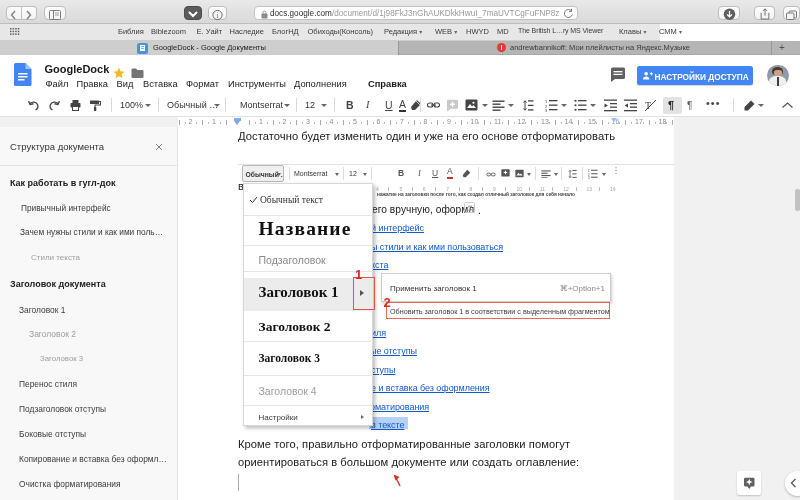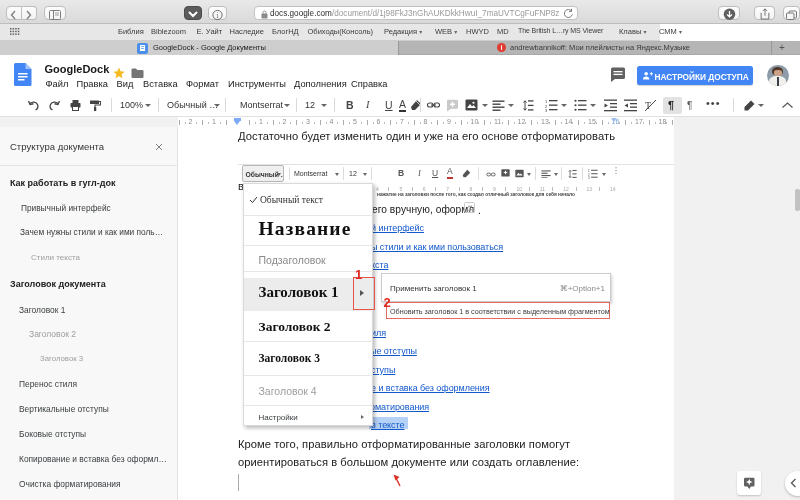--- a/index.html
+++ b/index.html
@@ -140,21 +140,21 @@
       <path d="M1 3 a2 2 0 0 1 2-2 H10 L12.5 4 H23 a2 2 0 0 1 2 2 V18 a2 2 0 0 1 -2 2 H3 a2 2 0 0 1 -2 -2 Z" fill="#757575"></path>
     </svg>
 <div class="abs" style="left:45px;top:19px;width:400px;height:13px;">
 <span class="menuitem" style="left:0.5px;">Файл</span>
 <span class="menuitem" style="left:31.5px;">Правка</span>
 <span class="menuitem" style="left:71.5px;">Вид</span>
 <span class="menuitem" style="left:98px;">Вставка</span>
 <span class="menuitem" style="left:141px;">Формат</span>
 <span class="menuitem" style="left:183px;">Инструменты</span>
 <span class="menuitem" style="left:249px;">Дополнения</span>
-<span class="menuitem" style="left:306px;">Справка</span>
+<span class="menuitem" style="left:323px;font-weight:bold;">Справка</span>
 </div>
 <svg class="abs" style="left:610px;top:7px;" width="16" height="16" viewBox="0 0 32 32">
       <path d="M2 4 a3 3 0 0 1 3 -3 H27 a3 3 0 0 1 3 3 V21 a3 3 0 0 1 -3 3 H10 L2 30 Z" fill="#616161"></path>
       <rect x="7" y="8" width="18" height="2.6" fill="#fff"></rect>
       <rect x="7" y="13.5" width="18" height="2.6" fill="#fff"></rect>
     </svg>
 <div class="abs" style="left:637px;top:6px;width:116px;height:18.5px;background:#4285f4;border-radius:2.5px;box-shadow:0 1px 1px rgba(0,0,0,.18);">
 <svg class="abs" style="left:5px;top:5px;" width="11" height="9.5" viewBox="0 0 24 21">
         <circle cx="9" cy="6" r="4" fill="#fff"></circle>
         <path d="M2 19 a7 7 0 0 1 14 0 Z" fill="#fff"></path>
@@ -386,21 +386,21 @@
     <div class="abs" style="left:0px;top:38px;width:178px;height:1px;background:#e4e4e4;"></div>
     <span class="sd" style="left:10px;top:51.1px;font-size:9px;font-weight:bold;color:#212121;">Как работать в гугл-док</span>
     <span class="sd" style="left:21px;top:76.9px;font-size:8.3px;">Привычный интерфейс</span>
     <span class="sd" style="left:20px;top:100.9px;font-size:8.3px;">Зачем нужны стили и как ими поль…</span>
     <span class="sd" style="left:31px;top:126.1px;font-size:8px;color:#9e9e9e;">Стили текста</span>
     <span class="sd" style="left:10px;top:152.1px;font-size:9px;font-weight:bold;color:#212121;">Заголовок документа</span>
     <span class="sd" style="left:19px;top:178.9px;font-size:8.4px;">Заголовок 1</span>
     <span class="sd" style="left:29px;top:202.8px;font-size:8.5px;color:#9e9e9e;">Заголовок 2</span>
     <span class="sd" style="left:40px;top:227.7px;font-size:7.8px;color:#9e9e9e;">Заголовок 3</span>
     <span class="sd" style="left:19px;top:252.9px;font-size:8.4px;">Перенос стиля</span>
-    <span class="sd" style="left:19px;top:277.9px;font-size:8.4px;">Вертикальные отступы</span>
+    <span class="sd" style="left:19px;top:277.9px;font-size:8.4px;">Подзаголовок отступы</span>
     <span class="sd" style="left:19px;top:302.4px;font-size:8.4px;">Боковые отступы</span>
     <span class="sd" style="left:19px;top:327.4px;font-size:8.4px;">Копирование и вставка без оформл…</span>
     <span class="sd" style="left:19px;top:352.4px;font-size:8.4px;">Очистка форматирования</span>
   </div>
 <div class="abs" id="page"></div>
 <span class="doct" style="left:238px;top:129.5px;">Достаточно будет изменить один и уже на его основе отформатировать</span>
 <span class="doct" style="left:238px;top:144.5px;margin-top:35px;">все остальные:</span>
 <div class="abs" style="left:238px;top:163.5px;width:436px;height:1px;background:#e2e2e2;"></div>
 <div class="abs" style="left:238px;top:164.5px;width:436px;height:18px;background:#fff;">
     <div class="abs" style="left:4px;top:0.5px;width:42px;height:16.5px;border:1px solid #b9b9b9;border-radius:2px;background:#efefef;overflow:hidden;">

